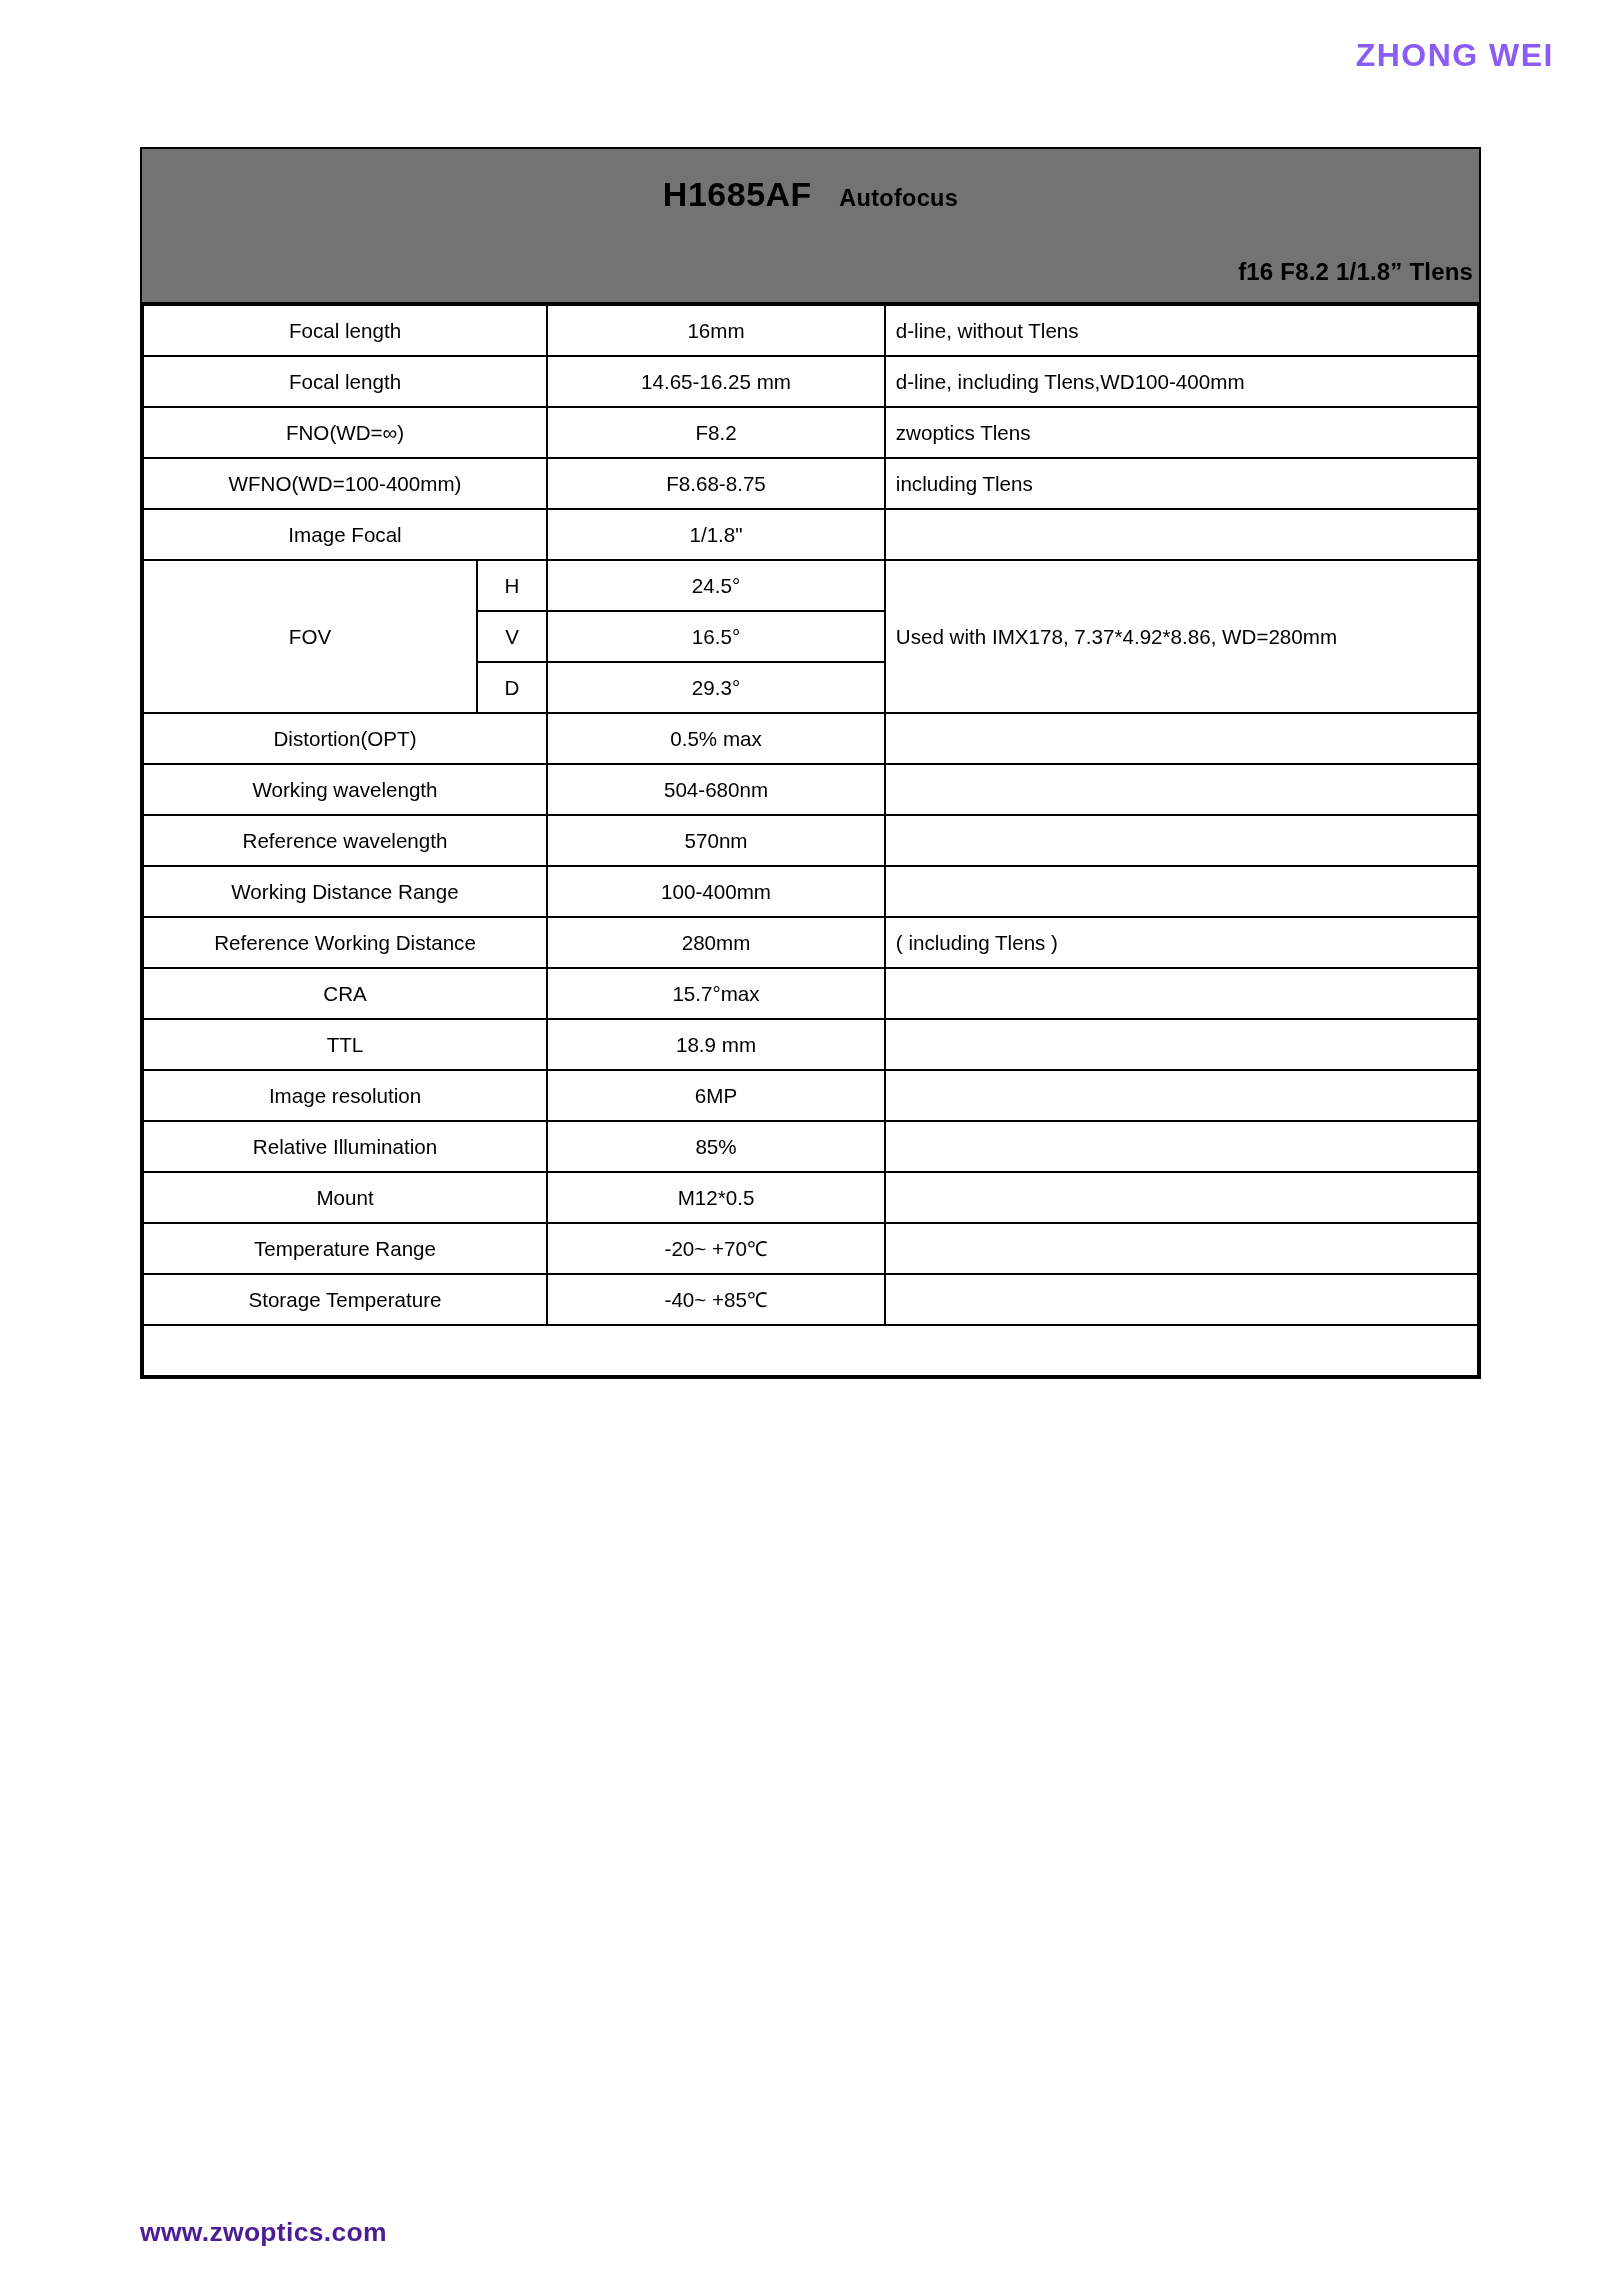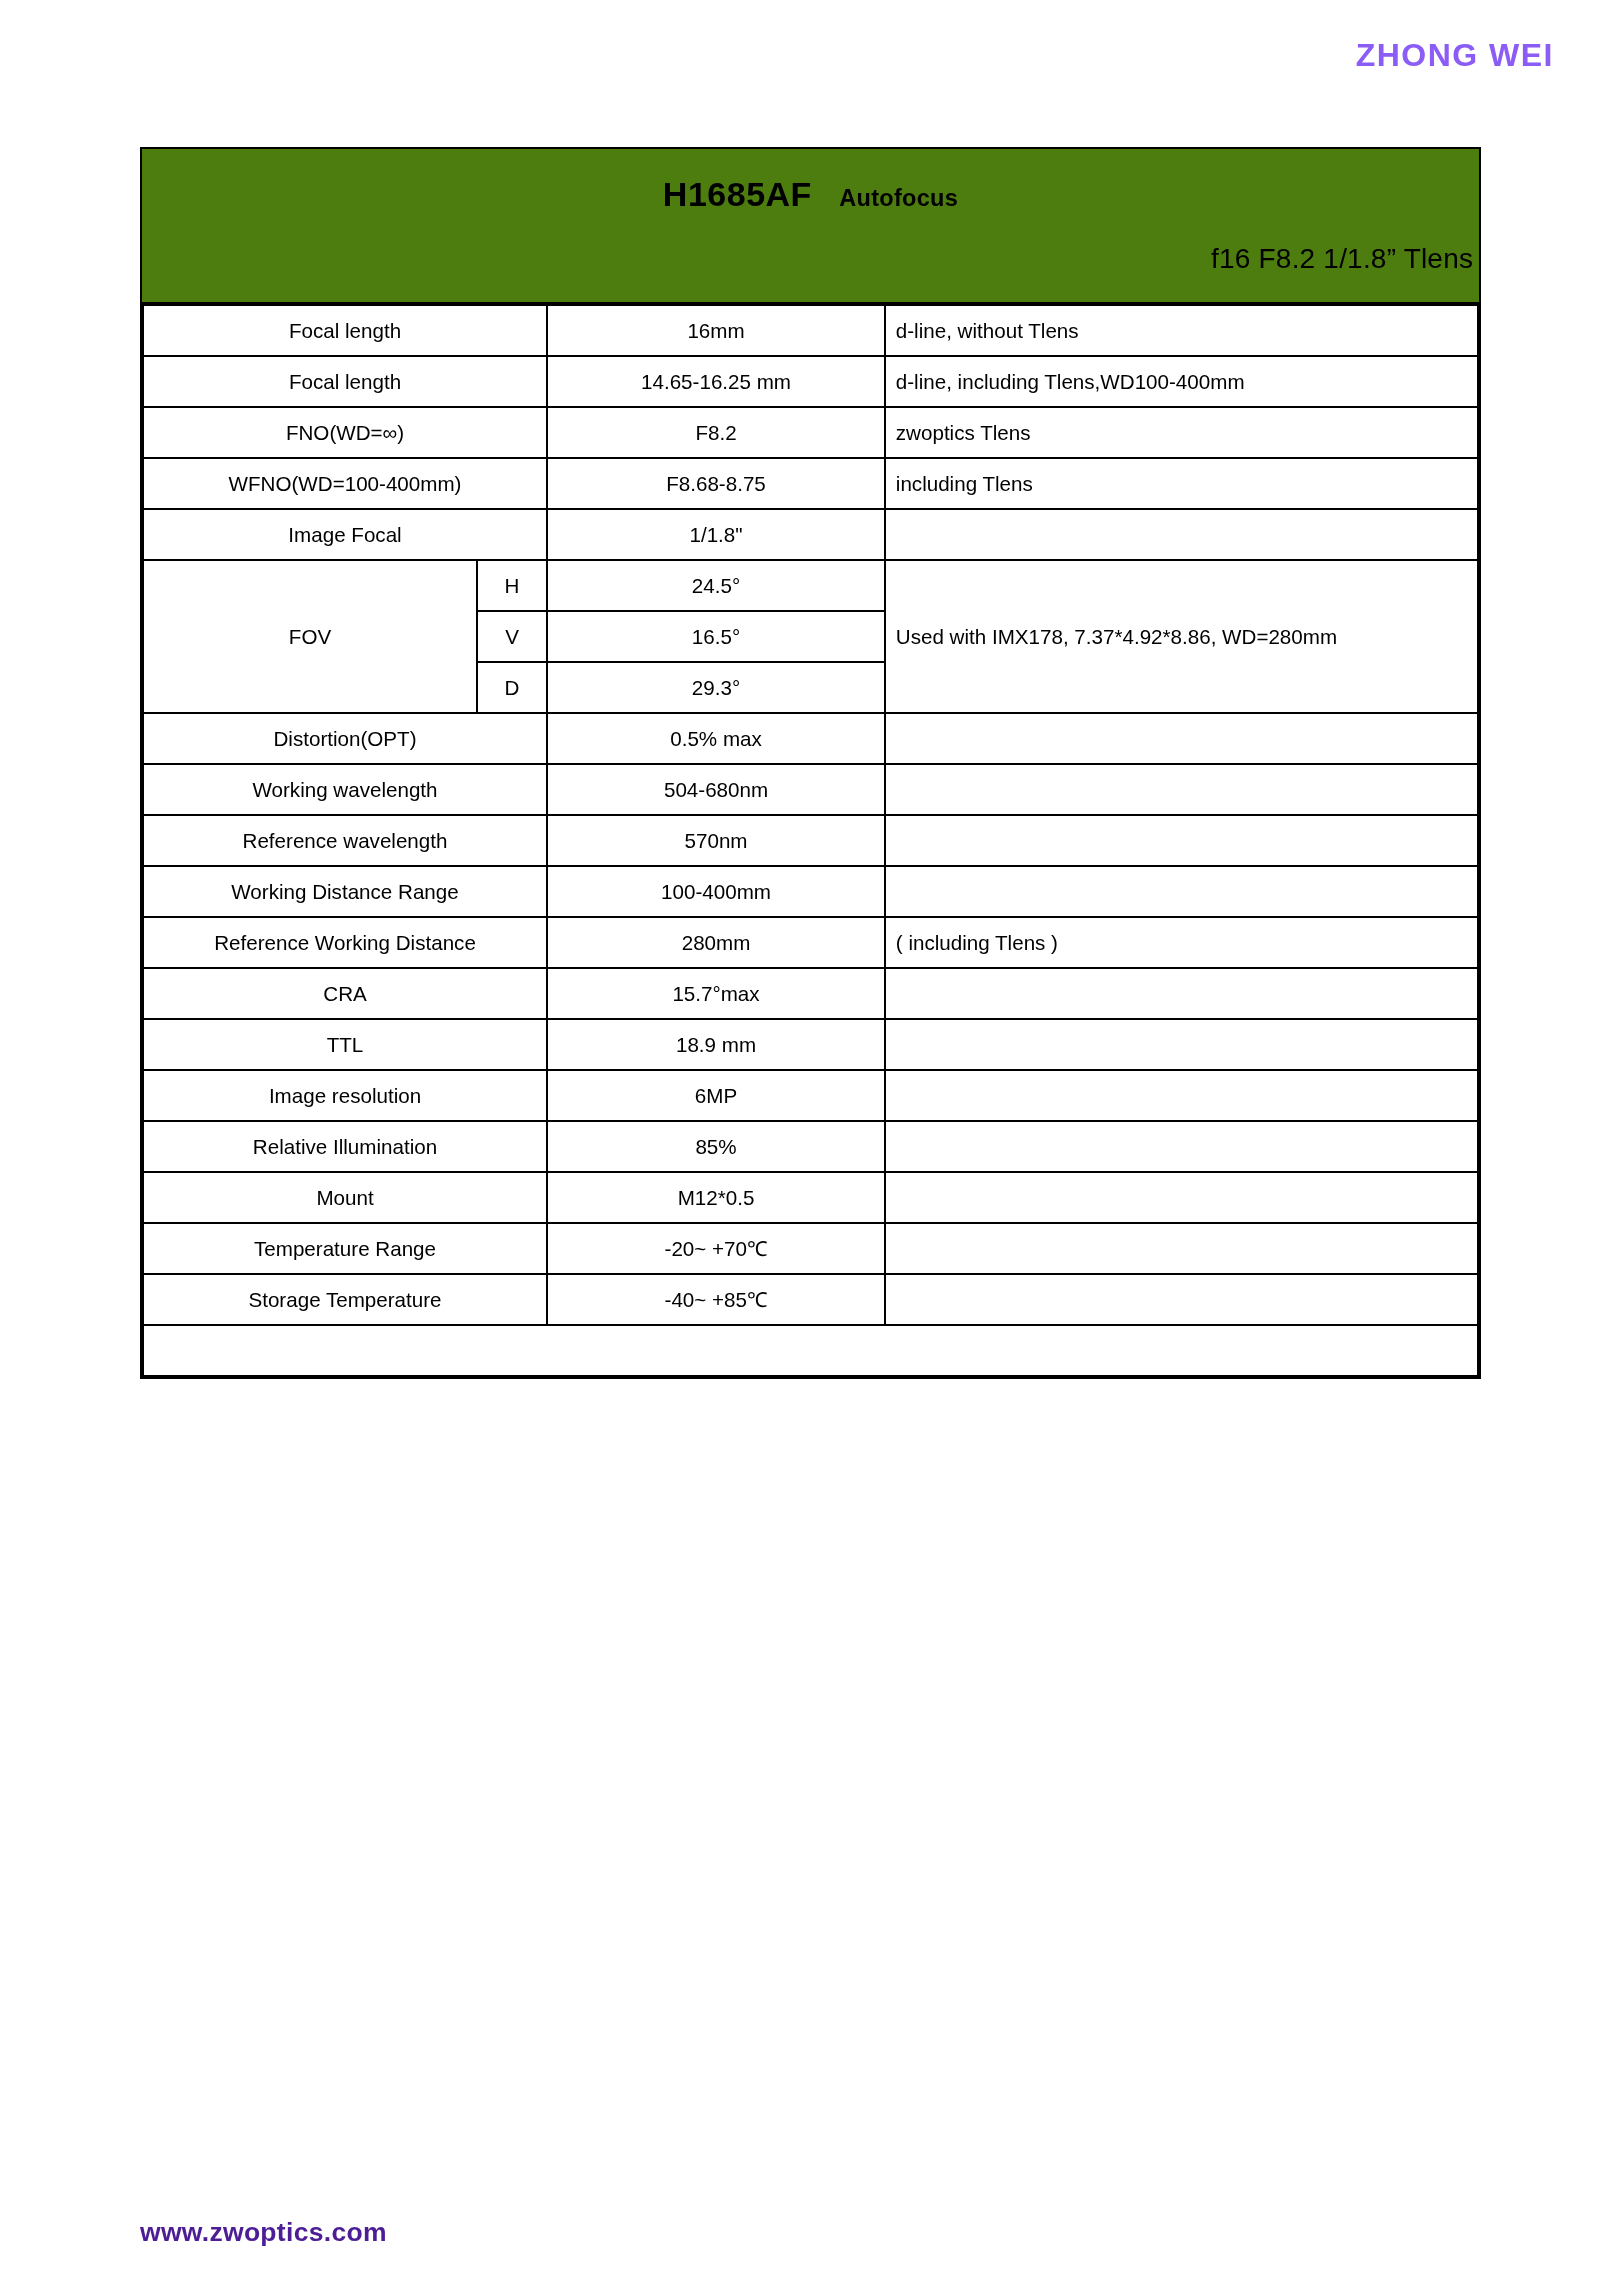--- a/index.html
+++ b/index.html
@@ -34,21 +34,21 @@
   .sheet {
     position: absolute;
     left: 140px; top: 147px;
     width: 1341px;
     border: 2.9px solid #000;
     background: #fff;
   }
 
   
   .title-block {
-    background: #4d7c0f;
+    background: #737373;
     border-bottom: 2.9px solid #000;
     height: 155px;
     position: relative;
   }
   .title-main {
     position: absolute;
     left: 0; right: 0; top: 25.5px;
     text-align: center;
     white-space: nowrap;
   }
@@ -58,23 +58,23 @@
     letter-spacing: 0.5px;
   }
   .af {
     font-size: 23.5px;
     font-weight: bold;
     margin-left: 27.4px;
     letter-spacing: 0.3px;
   }
   .title-sub {
     position: absolute;
-    right: 5.9px; bottom: 27px;
-    font-size: 28px;
-    font-weight: normal;
+    right: 5.9px; bottom: 16px;
+    font-size: 24px;
+    font-weight: bold;
     letter-spacing: 0.2px;
   }
 
   
   table.spec {
     width: 100%;
     border-collapse: collapse;
     table-layout: fixed;
   }
   table.spec td {

